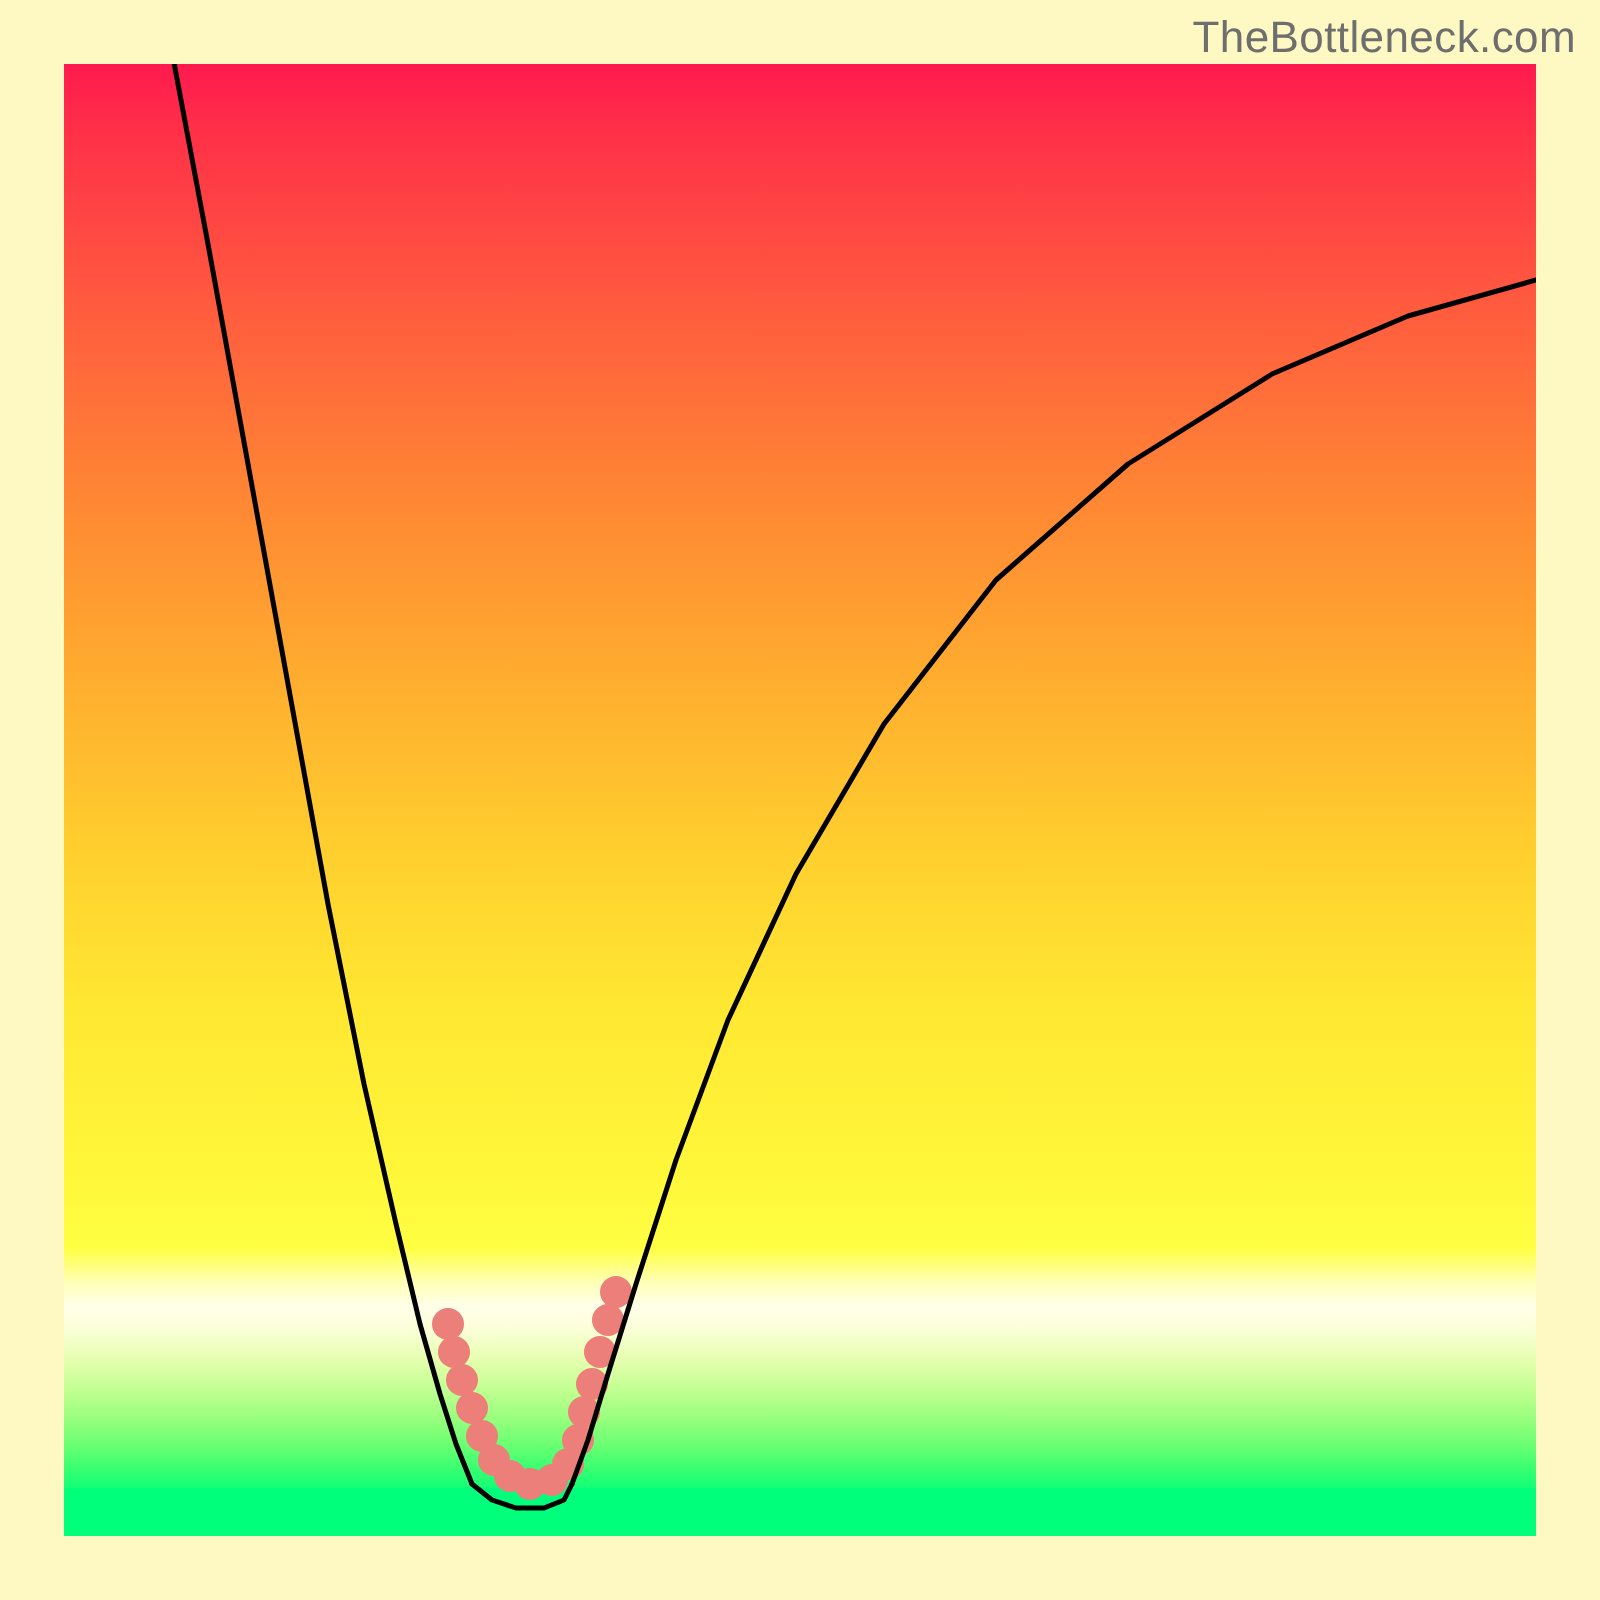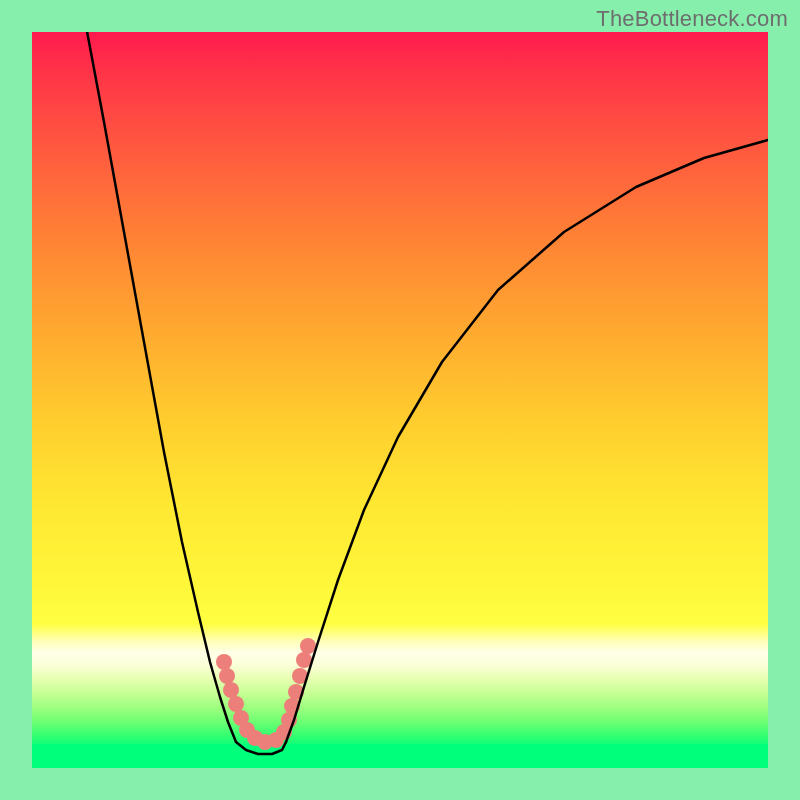--- a/index.html
+++ b/index.html
@@ -9,21 +9,21 @@
     height: 800px;
     overflow: hidden;
     background: #000;
     font-family: Arial, Helvetica, sans-serif;
   }
   .frame {
     position: absolute;
     top: 0; left: 0;
     width: 800px;
     height: 800px;
-    background: #86efac;
+    background: #fef9c3;
   }
   .plot-area {
     position: absolute;
     top: 32px;
     left: 32px;
     width: 736px;
     height: 736px;
     overflow: hidden;
   }
   .gradient-top {

